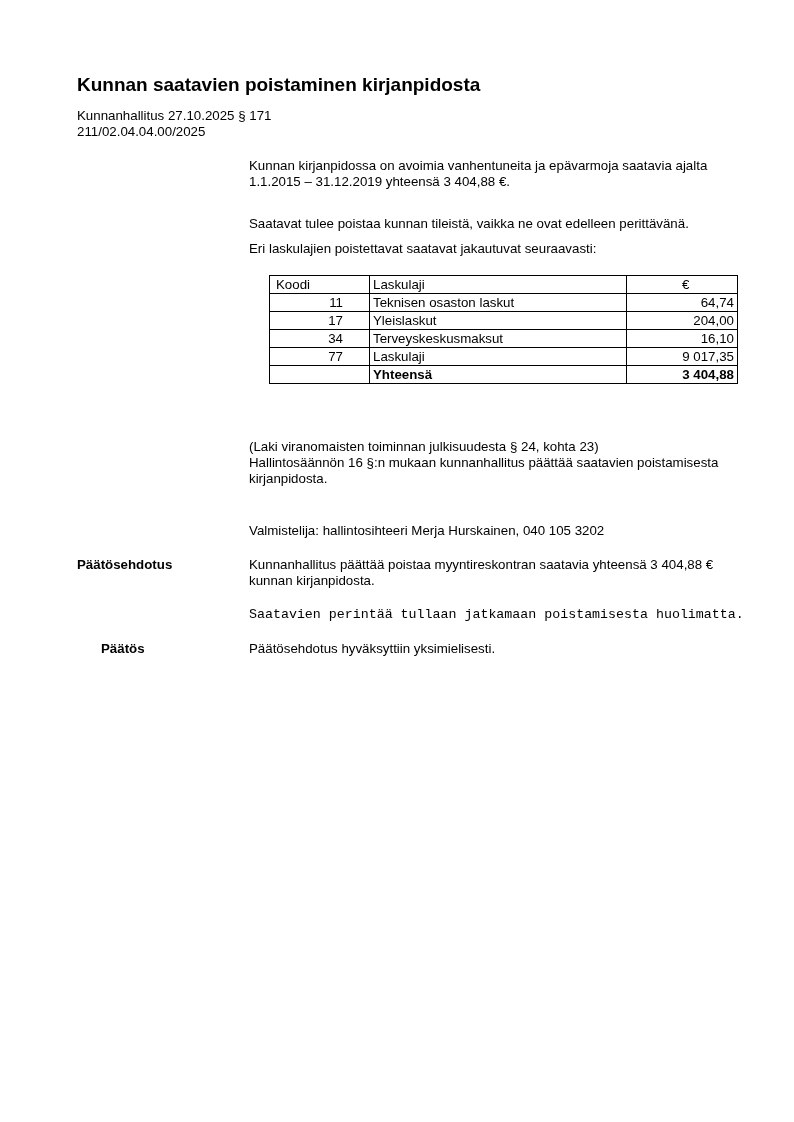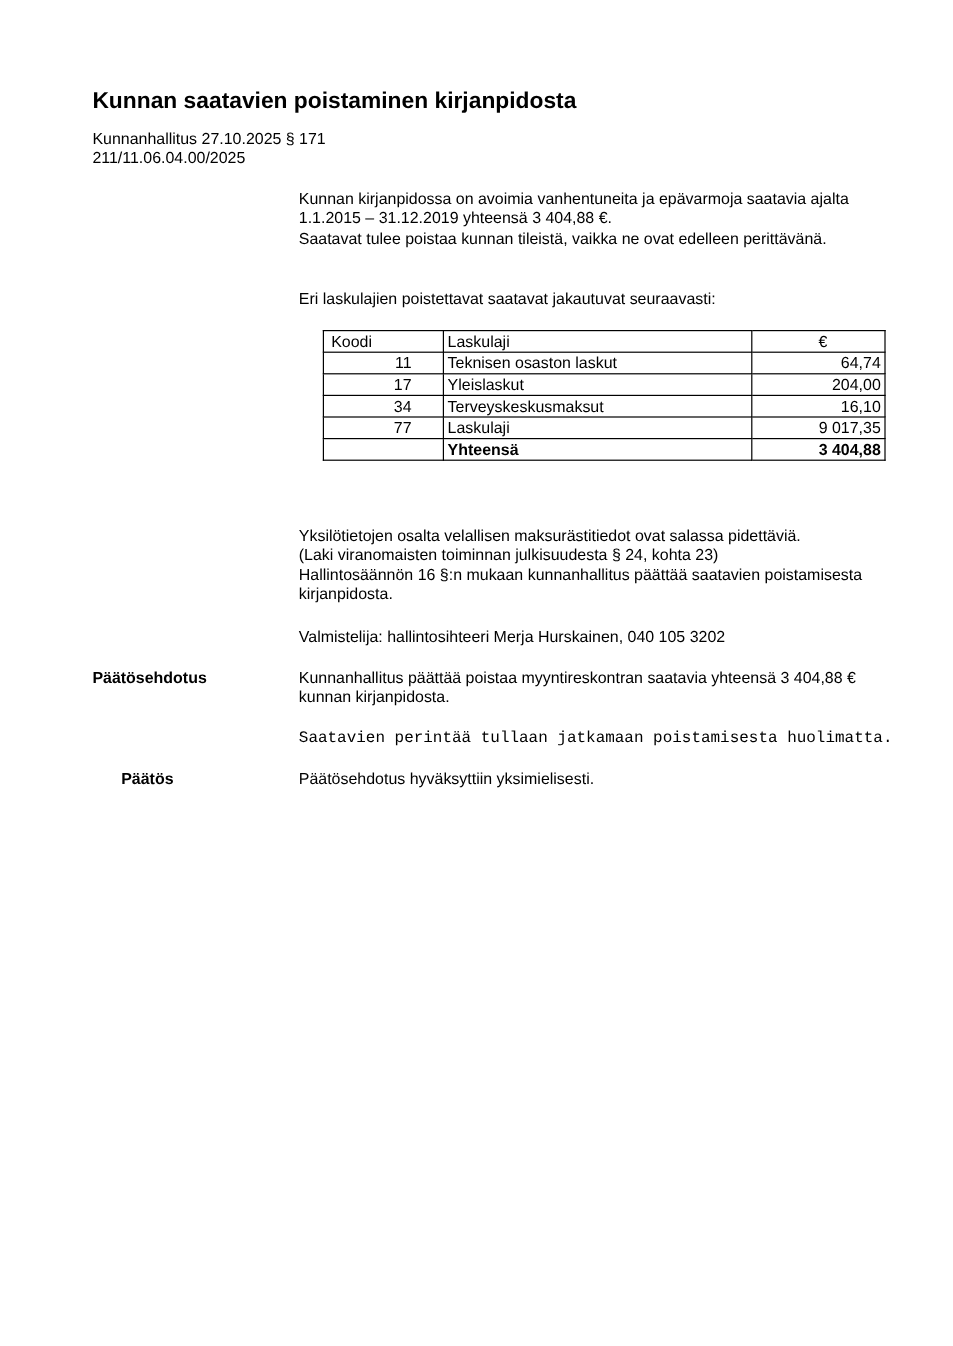--- a/index.html
+++ b/index.html
@@ -26,25 +26,25 @@
   table.laskut td.amt.hdr { text-align: left; padding-left: 55px; }
   table.laskut tr.total td { font-weight: bold; }
 </style>
 </head>
 <body>
 
 <div class="abs title">Kunnan saatavien poistaminen kirjanpidosta</div>
 
 <div class="abs meta">
   <div>Kunnanhallitus 27.10.2025 § 171</div>
-  <div>211/11.06.04.00/2025</div>
+  <div>211/02.04.04.00/2025</div>
 </div>
 
 <div class="abs col" style="top:158px;">Kunnan kirjanpidossa on avoimia vanhentuneita ja epävarmoja saatavia ajalta 1.1.2015 – 31.12.2019 yhteensä 3 404,88 €.</div>
-<div class="abs col" style="top:191px;">Saatavat tulee poistaa kunnan tileistä, vaikka ne ovat edelleen perittävänä.</div>
+<div class="abs col" style="top:216px;">Saatavat tulee poistaa kunnan tileistä, vaikka ne ovat edelleen perittävänä.</div>
 <div class="abs col" style="top:241px;">Eri laskulajien poistettavat saatavat jakautuvat seuraavasti:</div>
 
 <table class="laskut">
   <tbody>
       <tr>
     <td class="code hdr">Koodi</td>
     <td class="name">Laskulaji</td>
     <td class="amt hdr">€</td>
   </tr>
   <tr>
@@ -69,21 +69,20 @@
   </tr>
   <tr class="total">
     <td class="code"></td>
     <td class="name">Yhteensä</td>
     <td class="amt">3 404,88</td>
   </tr>
 </tbody>
   </table>
 
 <div class="abs col" style="top:439px;">
-  <div>Yksilötietojen osalta velallisen maksurästitiedot ovat salassa pidettäviä.</div>
   <div>(Laki viranomaisten toiminnan julkisuudesta § 24, kohta 23)</div>
   <div>Hallintosäännön 16 §:n mukaan kunnanhallitus päättää saatavien poistamisesta kirjanpidosta.</div>
 </div>
 
 <div class="abs col" style="top:523px;">Valmistelija: hallintosihteeri Merja Hurskainen, 040 105 3202</div>
 
 <div class="abs label" style="top:557px;">Päätösehdotus</div>
 <div class="abs col" style="top:557px;">Kunnanhallitus päättää poistaa myyntireskontran saatavia yhteensä 3 404,88 € kunnan kirjanpidosta.</div>
 <div class="abs col" style="top:607px;font-family:Liberation Mono, monospace;">Saatavien perintää tullaan jatkamaan poistamisesta huolimatta.</div>
 

